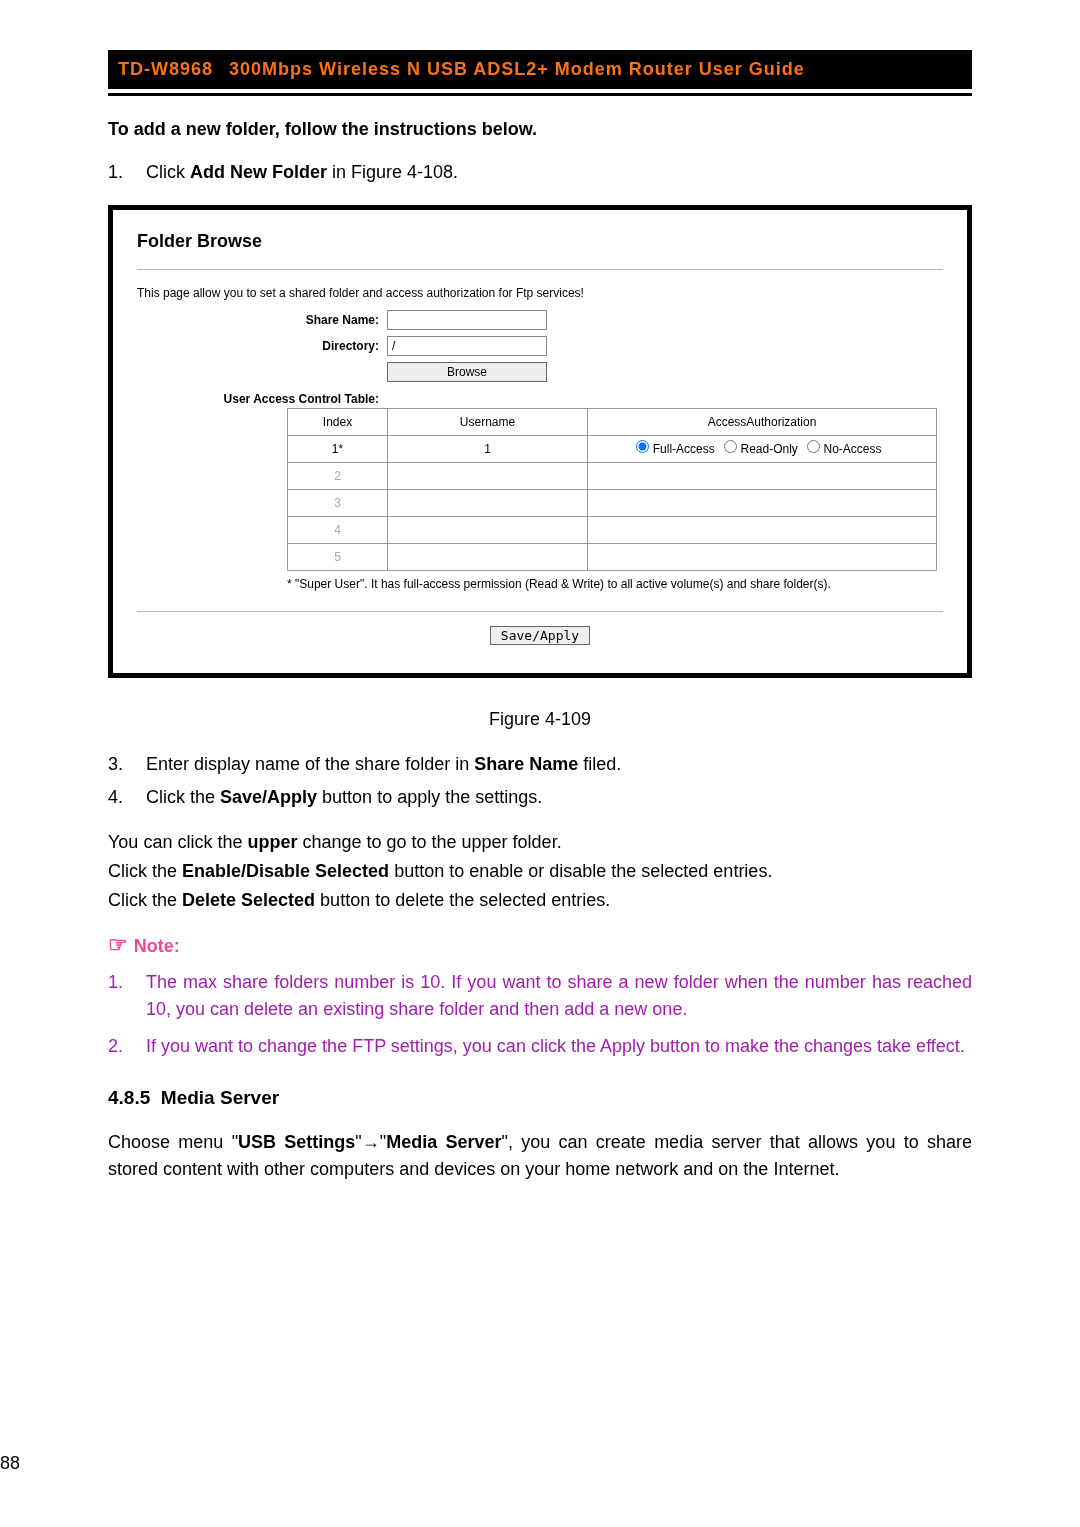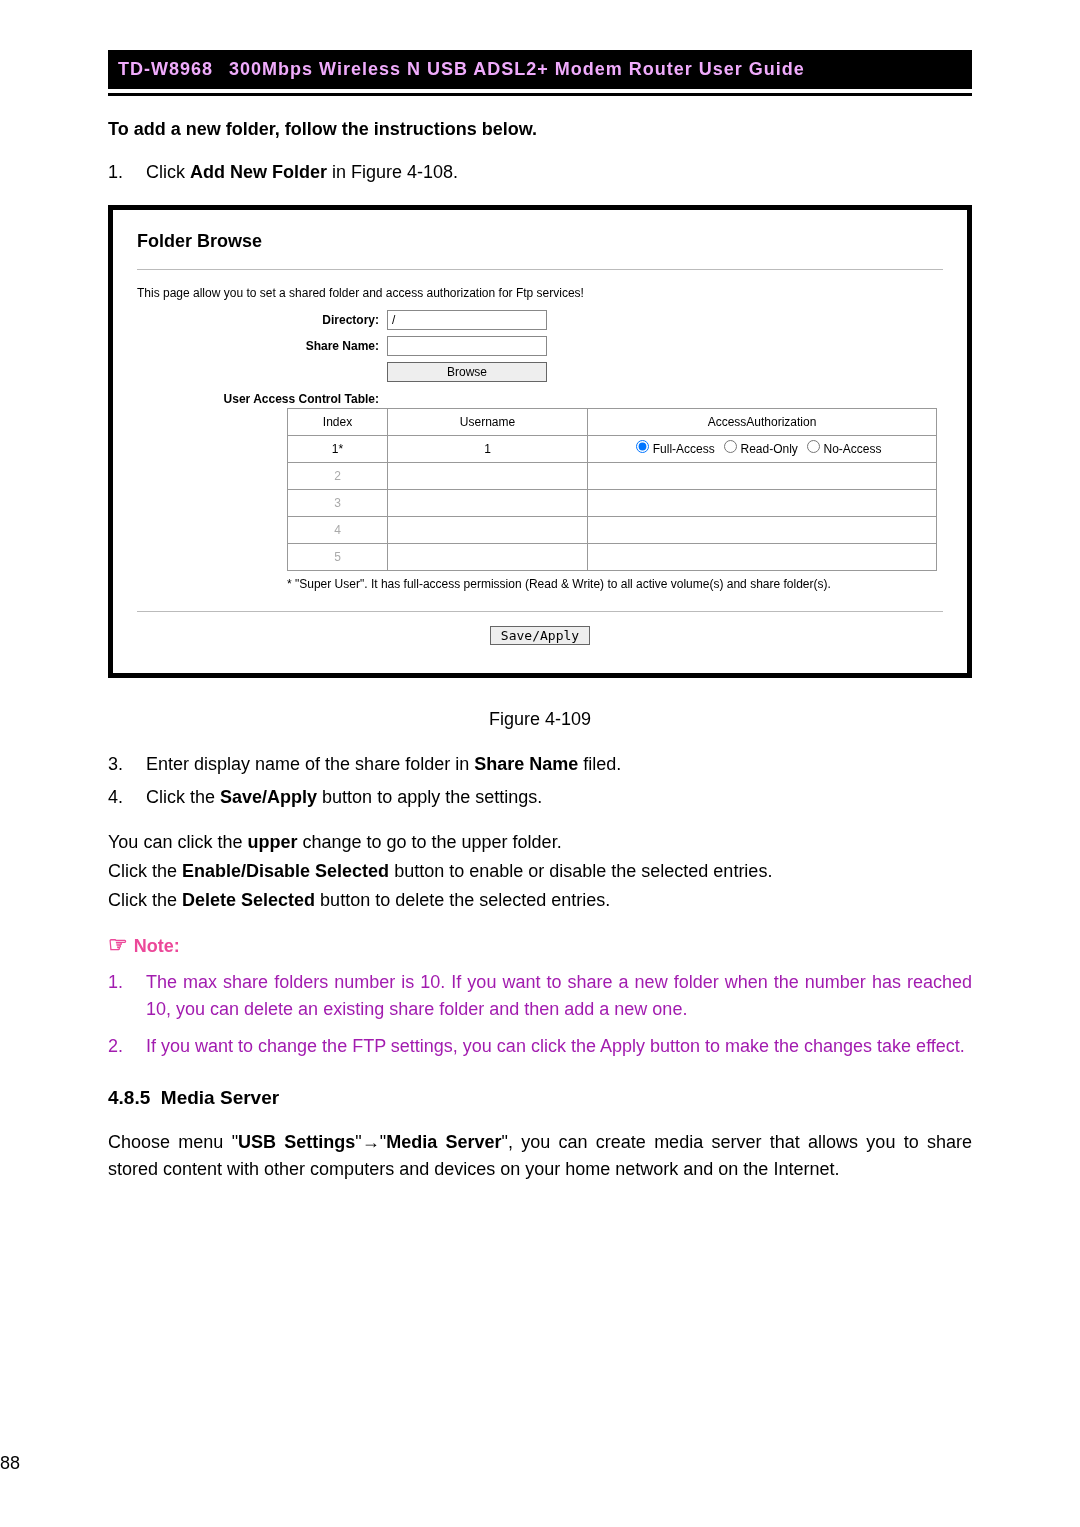--- a/index.html
+++ b/index.html
@@ -8,21 +8,21 @@
       height: 1527px;
       background: #fff;
       font-family: Arial, Helvetica, sans-serif;
       font-size: 18px;
       color: #000;
       padding: 50px 108px;
       line-height: 1.5;
     }
     .header-bar {
       background: #000;
-      color: #f0abfc;
+      color: #f97316;
       padding: 6px 10px;
       font-weight: bold;
       margin-bottom: 4px;
       letter-spacing: 1px;
       font-size: 18px;
     }
     .header-bar .model { margin-right: 10px; }
     .thick-rule {
       border: none;
       border-top: 3px solid #000;
@@ -124,26 +124,26 @@
     <span class="num">1.</span><span class="gap"></span><span>Click </span><b>Add New Folder</b><span> in Figure 4-108.</span>
   </li>
 </ol>
 
 <div class="figure-box">
   <h3>Folder Browse</h3>
   <hr>
   <div class="desc">This page allow you to set a shared folder and access authorization for Ftp services!</div>
 
   <div class="form-row">
+    <div class="lbl">Share Name:</div>
+    <input type="text" value="" style="">
+  </div>
+  <div class="form-row">
     <div class="lbl">Directory:</div>
     <input type="text" value="/" style="">
-  </div>
-  <div class="form-row">
-    <div class="lbl">Share Name:</div>
-    <input type="text" value="" style="">
   </div>
   <div class="form-row">
     <div class="lbl"></div>
     <button class="browse-btn">Browse</button>
   </div>
 
   <div class="uact-label">User Access Control Table:</div>
 
   <table class="uatable">
     <thead>

